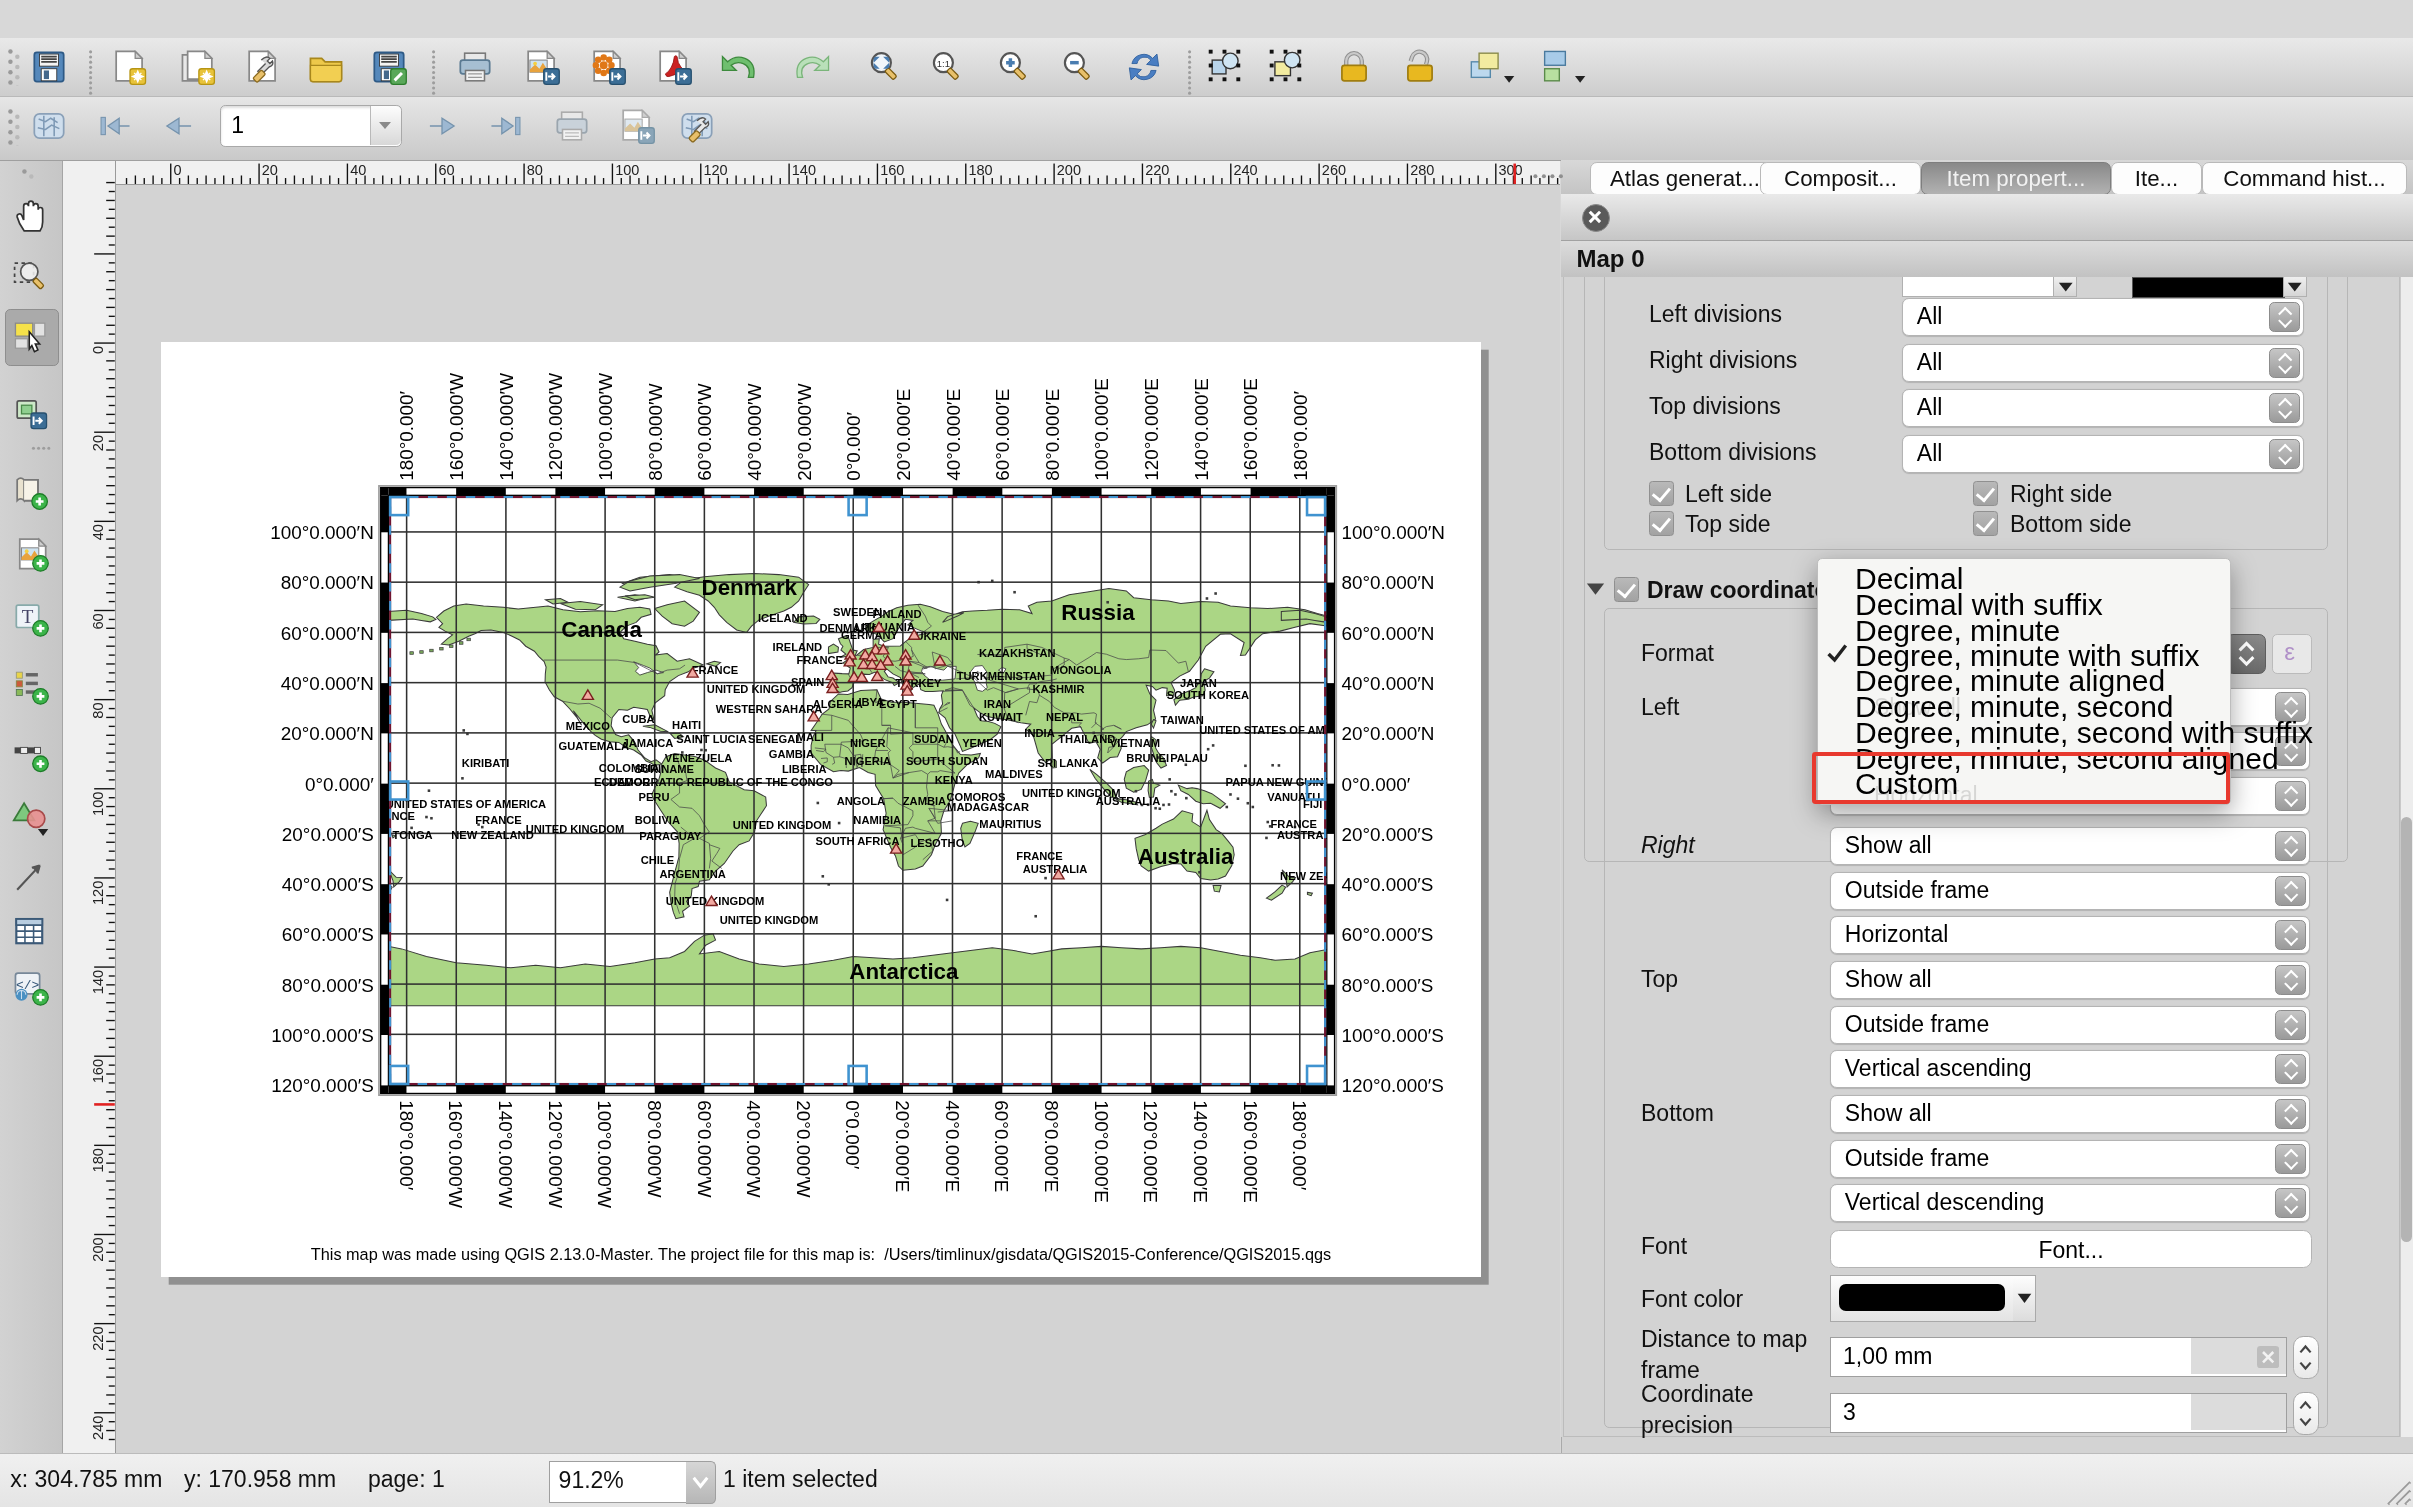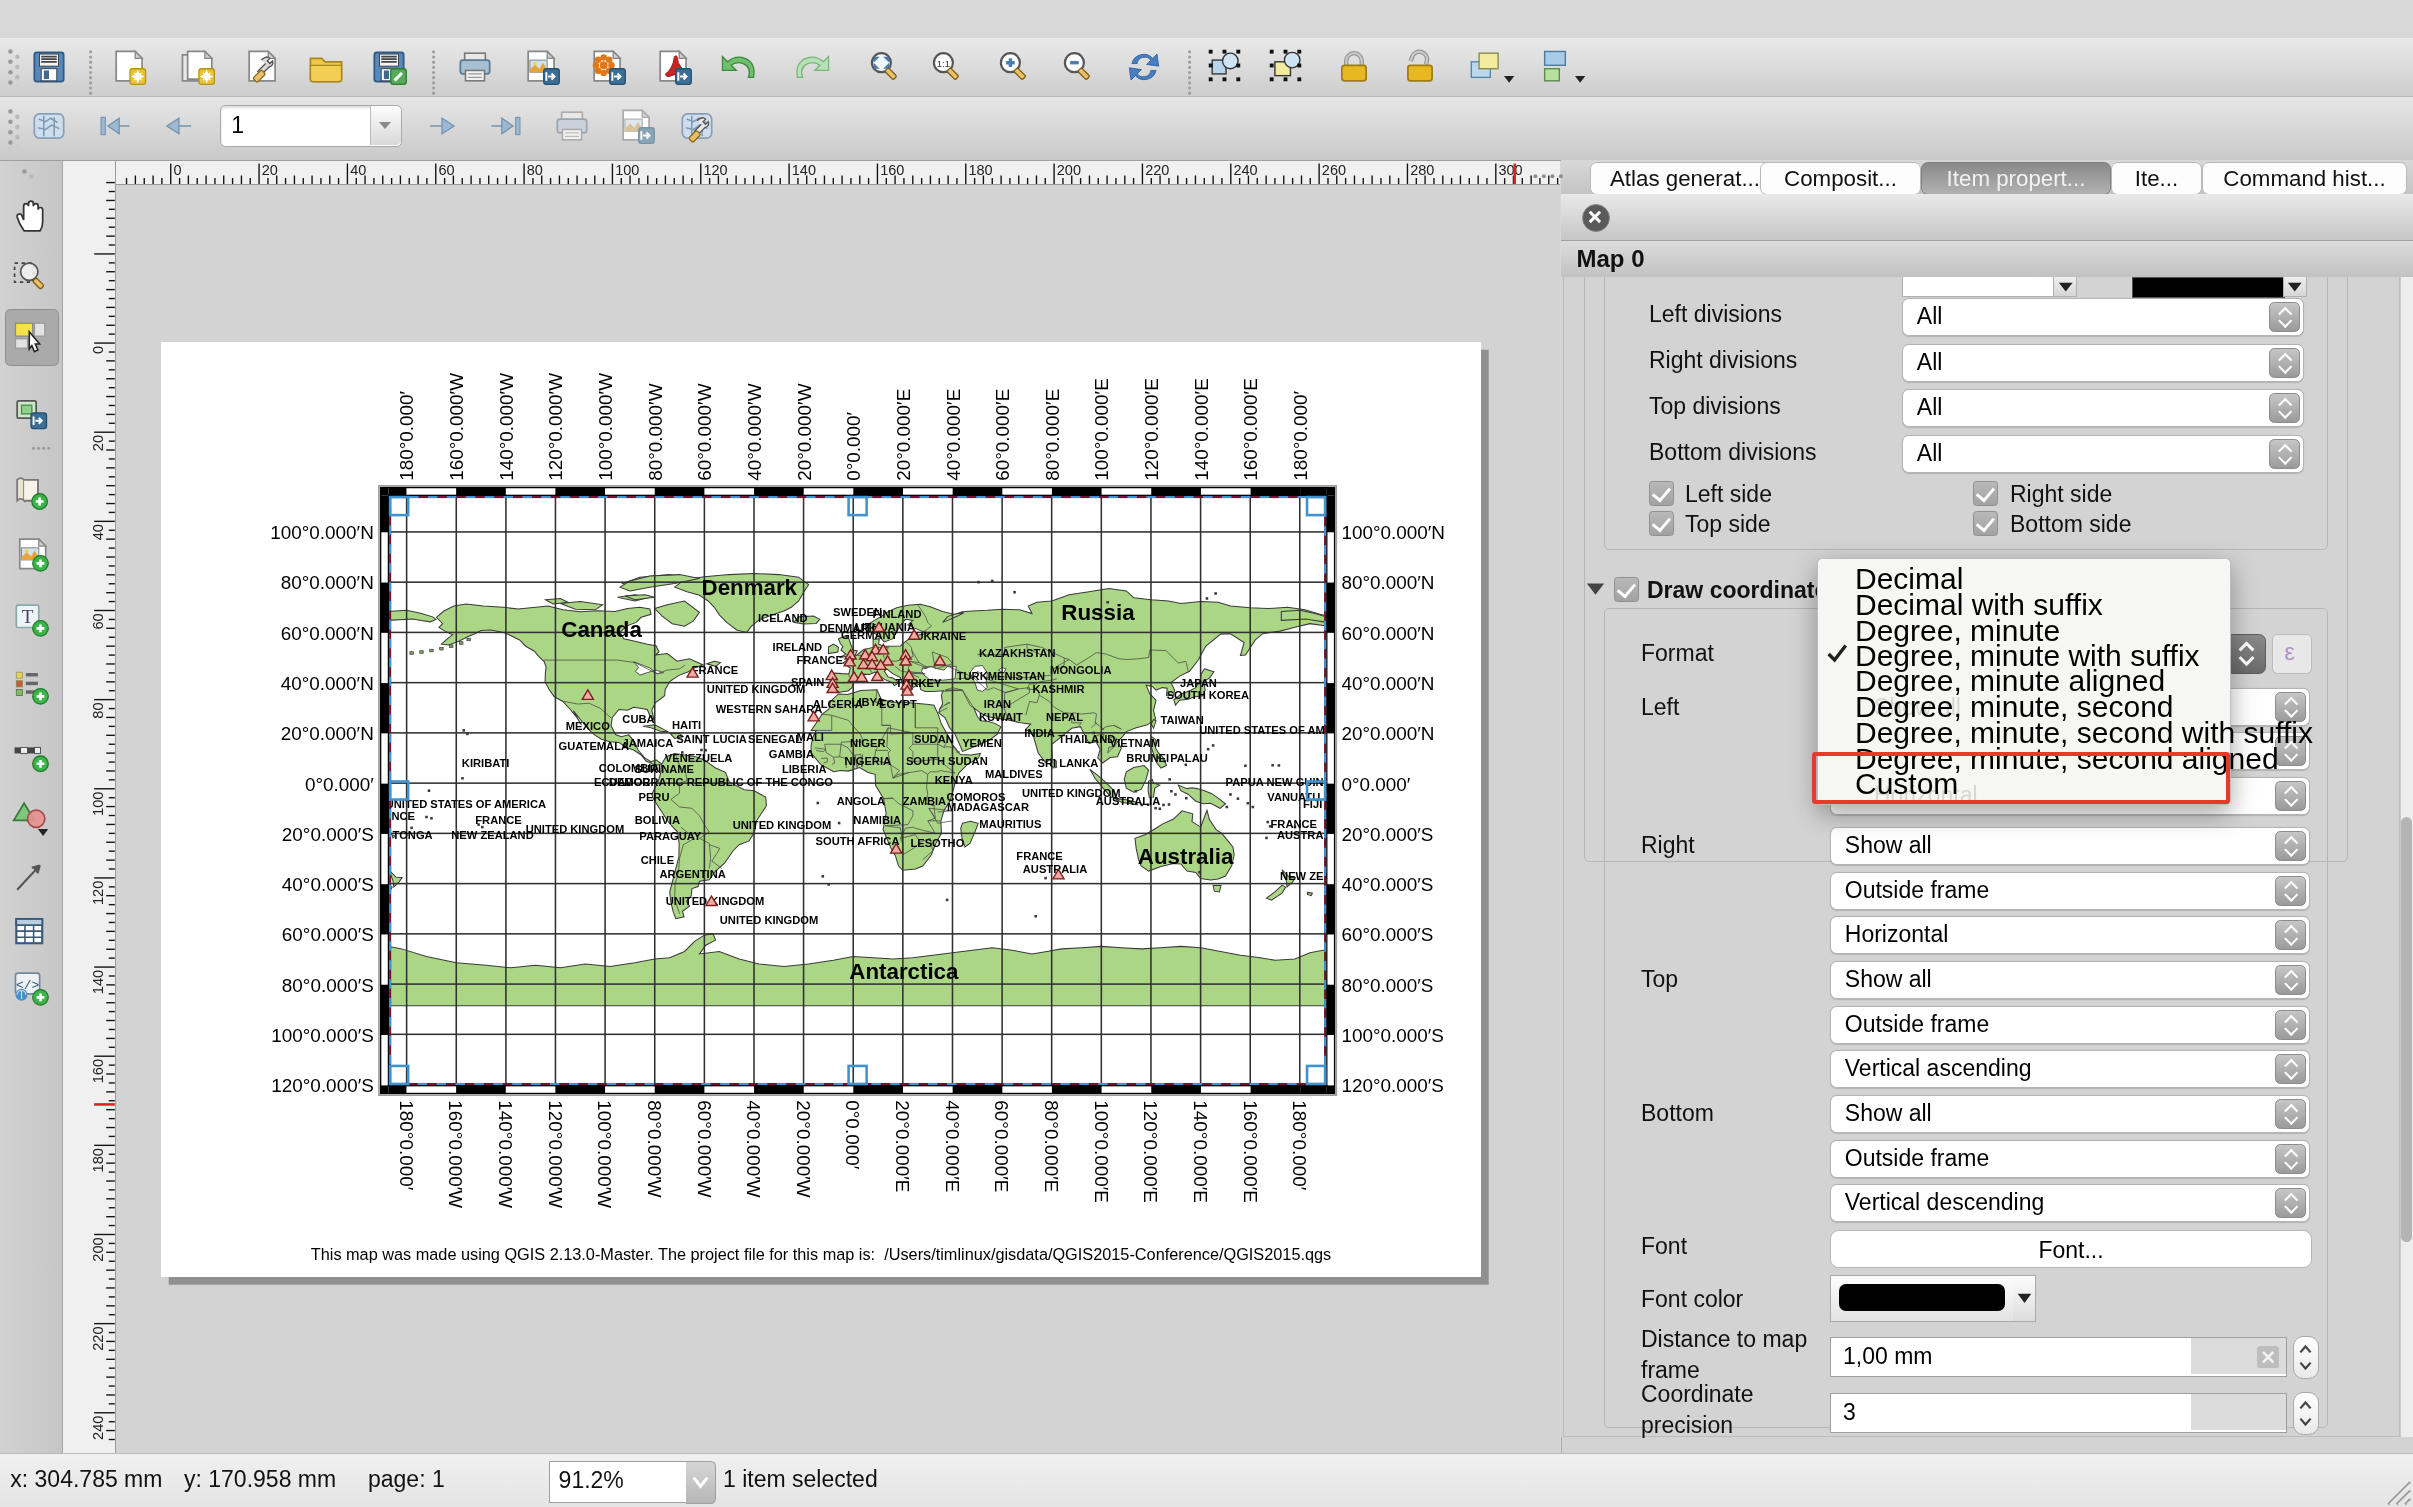--- a/index.html
+++ b/index.html
@@ -1344,21 +1344,21 @@
     <div class="spin"></div>
   </div>
 <div class="combo" style="left:1830px;top:732px;width:478px;height:36px;">
     <div class="txt" style="font-size:23px">Outside frame</div>
     <div class="spin"></div>
   </div>
 <div class="combo" style="left:1830px;top:777px;width:478px;height:36px;">
     <div class="txt" style="font-size:23px">Horizontal</div>
     <div class="spin"></div>
   </div>
-<div class="lbl" style="left:1641px;top:832px;">Right</div>
+<div class="lbl" style="left:1641px;top:832px;font-style:italic;">Right</div>
 <div class="combo" style="left:1830px;top:827px;width:478px;height:36px;">
     <div class="txt" style="font-size:23px">Show all</div>
     <div class="spin"></div>
   </div>
 <div class="combo" style="left:1830px;top:872px;width:478px;height:36px;">
     <div class="txt" style="font-size:23px">Outside frame</div>
     <div class="spin"></div>
   </div>
 <div class="combo" style="left:1830px;top:916px;width:478px;height:36px;">
     <div class="txt" style="font-size:23px">Horizontal</div>

